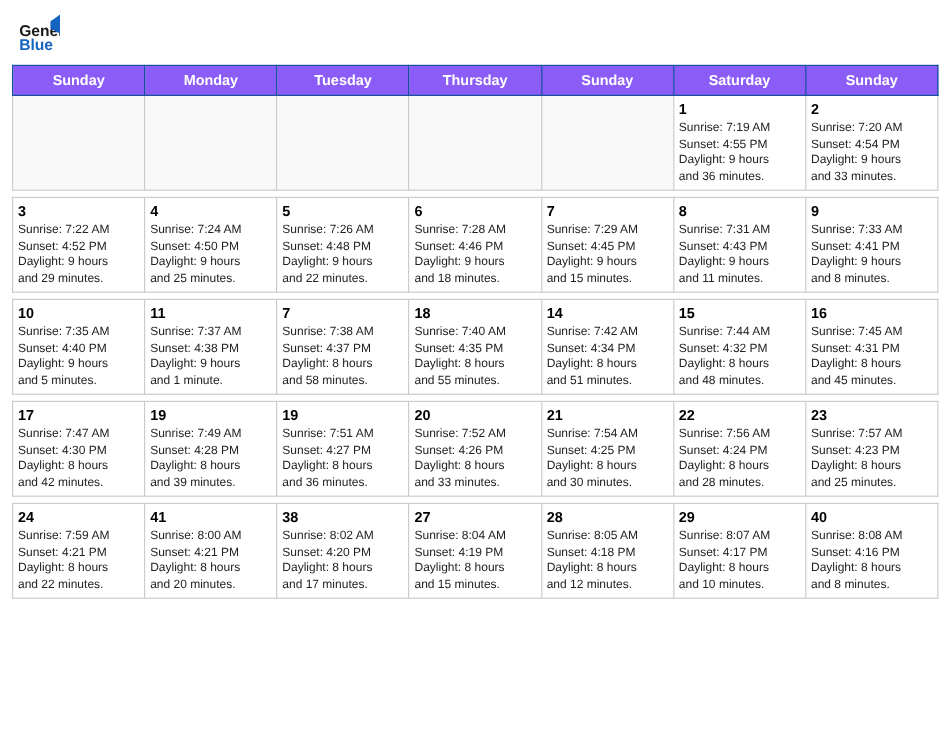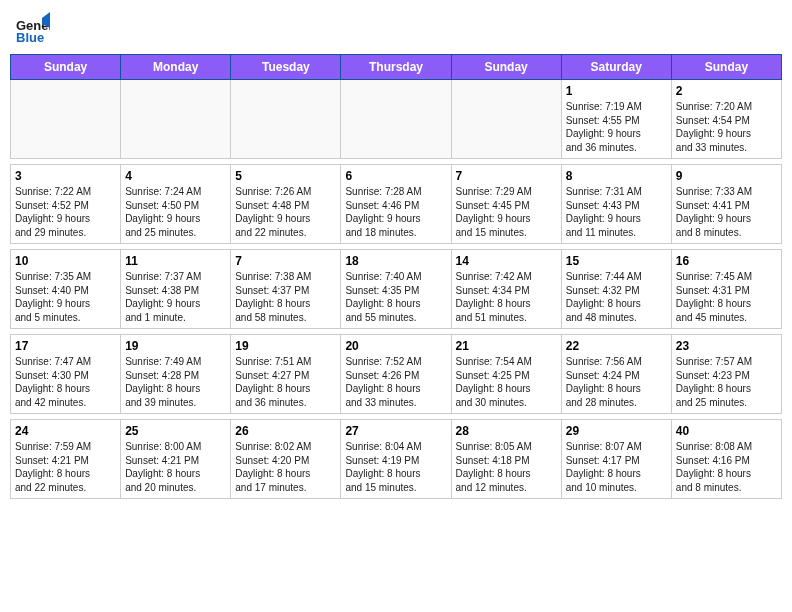--- a/index.html
+++ b/index.html
@@ -241,25 +241,25 @@
       </tr>
       <tr class="row-spacer">
         <td colspan="7"></td>
       </tr>
       <tr>
         <td>
           <span class="day-number">24</span>
           <div class="day-info">Sunrise: 7:59 AM<br>Sunset: 4:21 PM<br>Daylight: 8 hours<br>and 22 minutes.</div>
         </td>
         <td>
-          <span class="day-number">25</span>
+          <span class="day-number">41</span>
           <div class="day-info">Sunrise: 8:00 AM<br>Sunset: 4:21 PM<br>Daylight: 8 hours<br>and 20 minutes.</div>
         </td>
         <td>
-          <span class="day-number">26</span>
+          <span class="day-number">38</span>
           <div class="day-info">Sunrise: 8:02 AM<br>Sunset: 4:20 PM<br>Daylight: 8 hours<br>and 17 minutes.</div>
         </td>
         <td>
           <span class="day-number">27</span>
           <div class="day-info">Sunrise: 8:04 AM<br>Sunset: 4:19 PM<br>Daylight: 8 hours<br>and 15 minutes.</div>
         </td>
         <td>
           <span class="day-number">28</span>
           <div class="day-info">Sunrise: 8:05 AM<br>Sunset: 4:18 PM<br>Daylight: 8 hours<br>and 12 minutes.</div>
         </td>

